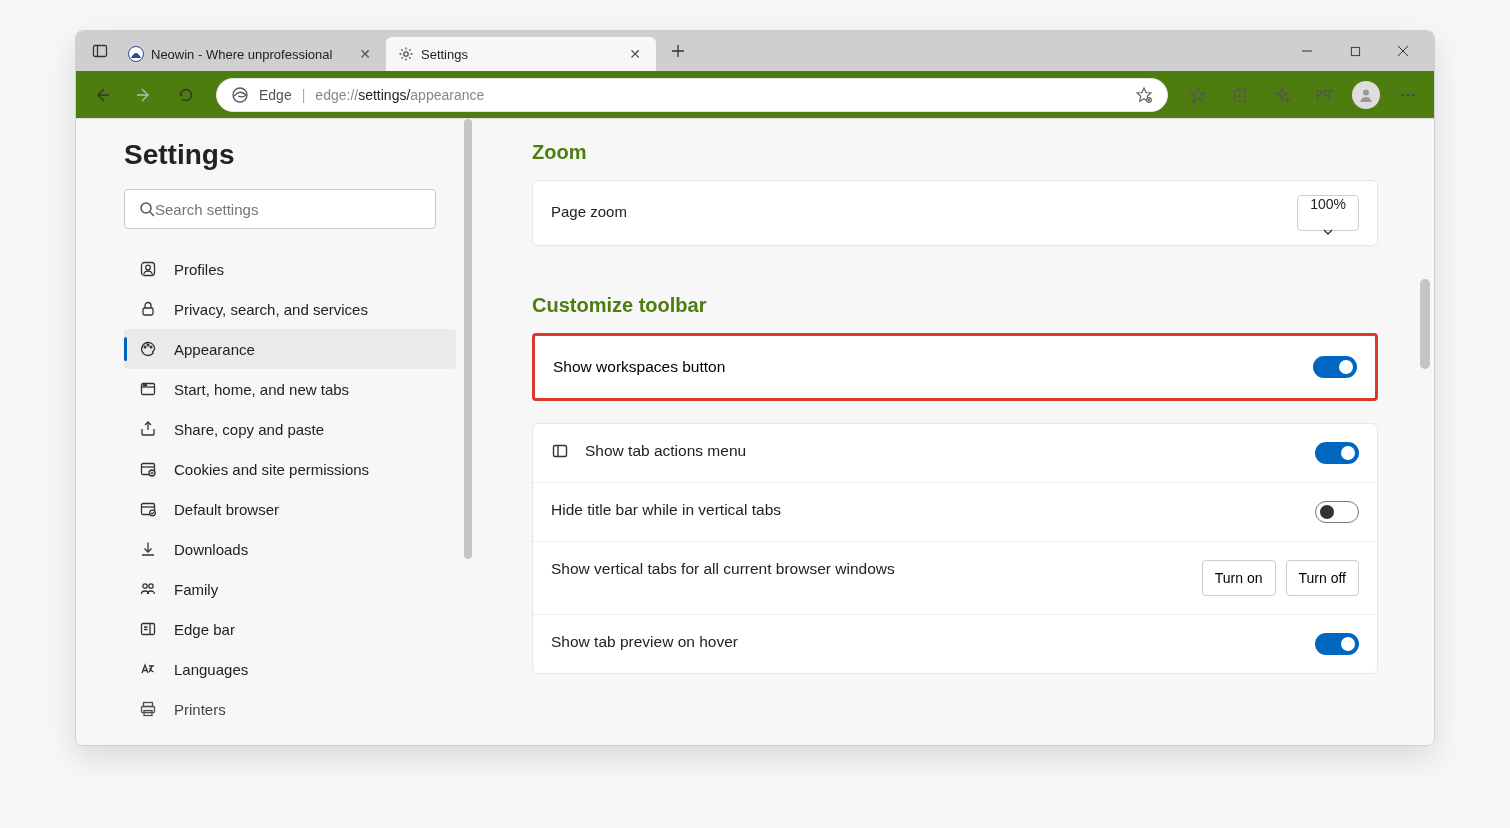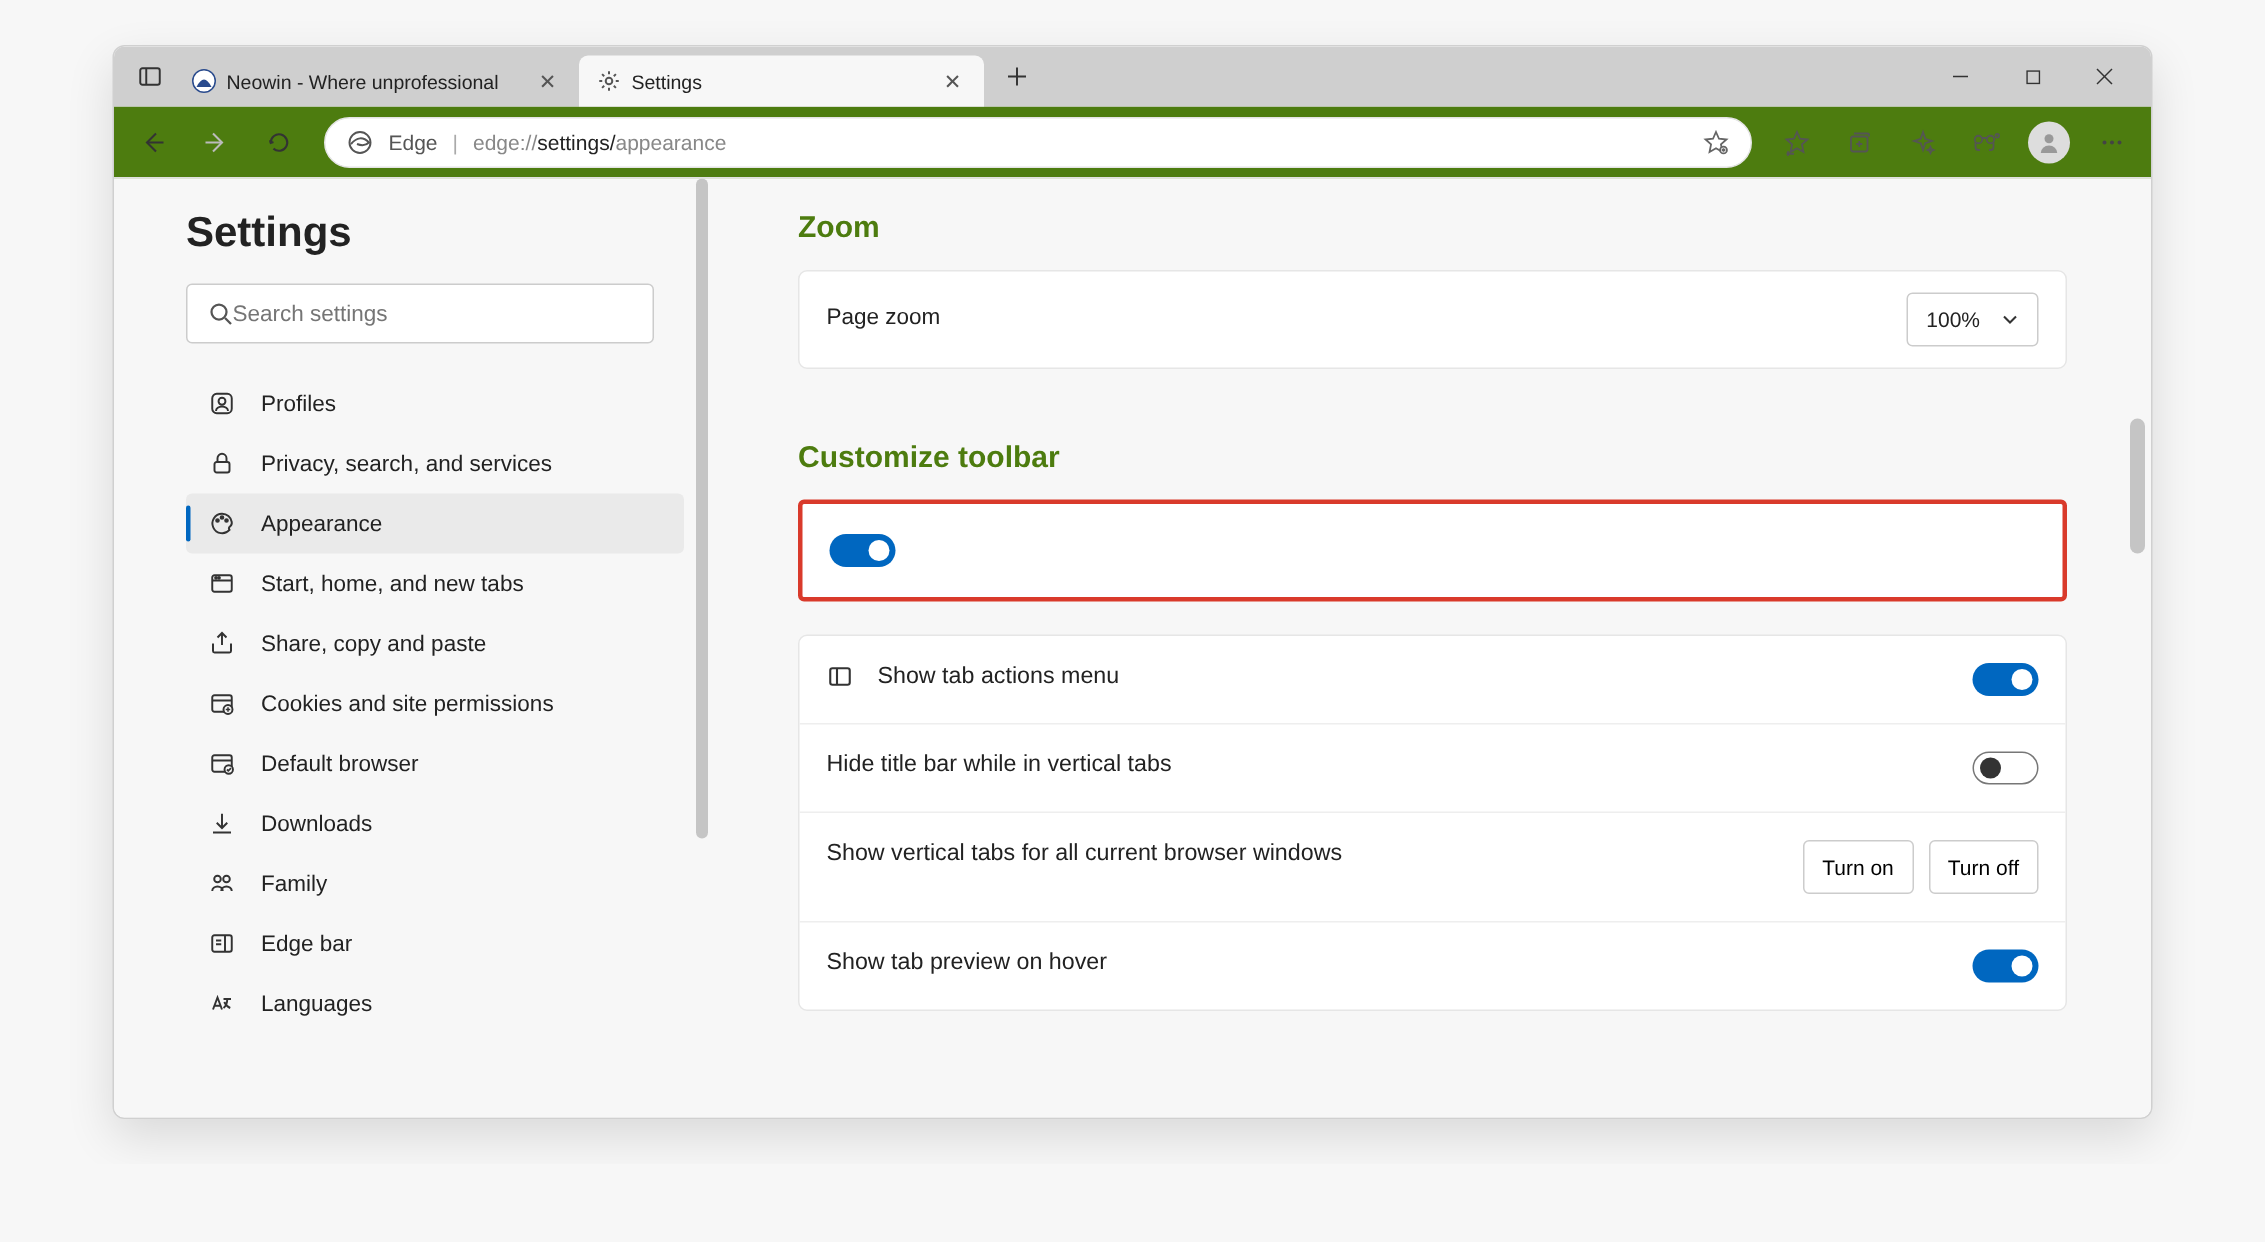--- a/index.html
+++ b/index.html
@@ -43,21 +43,21 @@
   .sidebar-thumb { position: absolute; top: 0; width: 8px; height: 440px; background: #c5c5c5; border-radius: 4px; }
   
   .main { flex: 1; padding: 22px 56px 0 56px; overflow: hidden; position: relative; }
   .section-title { font-size: 20px; font-weight: 600; color: #4d7c0f; margin-bottom: 16px; }
   .card { background: #fff; border: 1px solid #e6e6e6; border-radius: 6px; }
   .zoom-card { display: flex; align-items: center; padding: 14px 18px; gap: 18px; margin-bottom: 48px; }
   .zoom-left { flex: 1; }
   .zoom-left .t { font-size: 15px; color: #222; margin-bottom: 4px; }
   .zoom-left .d { font-size: 13px; color: #666; }
   .zoom-left .d a { color: #0067c0; text-decoration: underline; }
-  .zoom-select { height: 36px; border: 1px solid #ccc; border-radius: 4px; padding: 0 12px; display: flex; align-items: center; gap: 14px; font-size: 14px; color: #222; }
+  .zoom-select { height: 36px; border: 1px solid #ccc; border-radius: 4px; padding: 0 12px; display: flex; align-items: center; gap: 14px; font-size: 14px; color: #222; flex-direction: column; }
   .highlight-card { border: 3px solid #d93a2b; border-radius: 4px; padding: 20px 18px; display: flex; align-items: center; margin-bottom: 22px; background: #fff; }
   .row { display: flex; align-items: flex-start; padding: 18px 18px; border-top: 1px solid #eee; }
   .row:first-child { border-top: none; }
   .row .label { flex: 1; font-size: 15.5px; color: #222; display: flex; align-items: center; gap: 16px; }
   .toggle { width: 44px; height: 22px; border-radius: 11px; position: relative; }
   .toggle.on { background: #0067c0; }
   .toggle.off { background: #fff; border: 1px solid #777; }
   .toggle .knob { position: absolute; width: 14px; height: 14px; border-radius: 50%; top: 4px; }
   .toggle.on .knob { background: #fff; right: 4px; }
   .toggle.off .knob { background: #333; left: 4px; top: 3px; }
@@ -337,20 +337,30 @@
                 <svg width="18" height="18" viewBox="0 0 18 18" fill="none" stroke="#333" stroke-width="1.3">
                   <path d="M3 13 L6 5 L9 13"></path>
                   <line x1="4" y1="10.5" x2="8" y2="10.5"></line>
                   <path d="M10 6 h5"></path>
                   <path d="M12.5 6 q0 4 -2.5 6"></path>
                   <path d="M10.5 8 q1.5 3 4 4"></path>
                 </svg>
               </span>
               <span>Languages</span>
             </div>
+          <div class="nav-item" style="opacity:.85;">
+              <span class="nav-icon">
+                <svg width="18" height="18" viewBox="0 0 18 18" fill="none" stroke="#333" stroke-width="1.3">
+                  <rect x="4.5" y="2.5" width="9" height="4"></rect>
+                  <rect x="2.5" y="6.5" width="13" height="6" rx="1"></rect>
+                  <rect x="5" y="10.5" width="8" height="5"></rect>
+                </svg>
+              </span>
+              <span>Printers</span>
+            </div>
         </div>
       </div>
       <div class="sidebar-scroll">
           <div class="sidebar-thumb"></div>
         </div>
     </div>
 
     <div class="main">
       <div class="section-title">Zoom</div>
       <div class="card zoom-card">
@@ -363,20 +373,21 @@
               <svg width="12" height="12" viewBox="0 0 12 12" fill="none" stroke="#333" stroke-width="1.4">
                 <path d="M2 4 L6 8 L10 4"></path>
               </svg>
             </span>
         </div>
       </div>
 
       <div class="section-title">Customize toolbar</div>
 
       <div class="highlight-card">
+        <div class="label" style="flex:1;font-size:15.5px;">Show workspaces button</div>
         <div class="toggle on">
             <div class="knob"></div>
           </div>
       </div>
 
       <div class="card">
         <div class="row">
           <div class="label">
             <span>
                 <svg width="18" height="18" viewBox="0 0 18 18" fill="none" stroke="#333" stroke-width="1.4">

